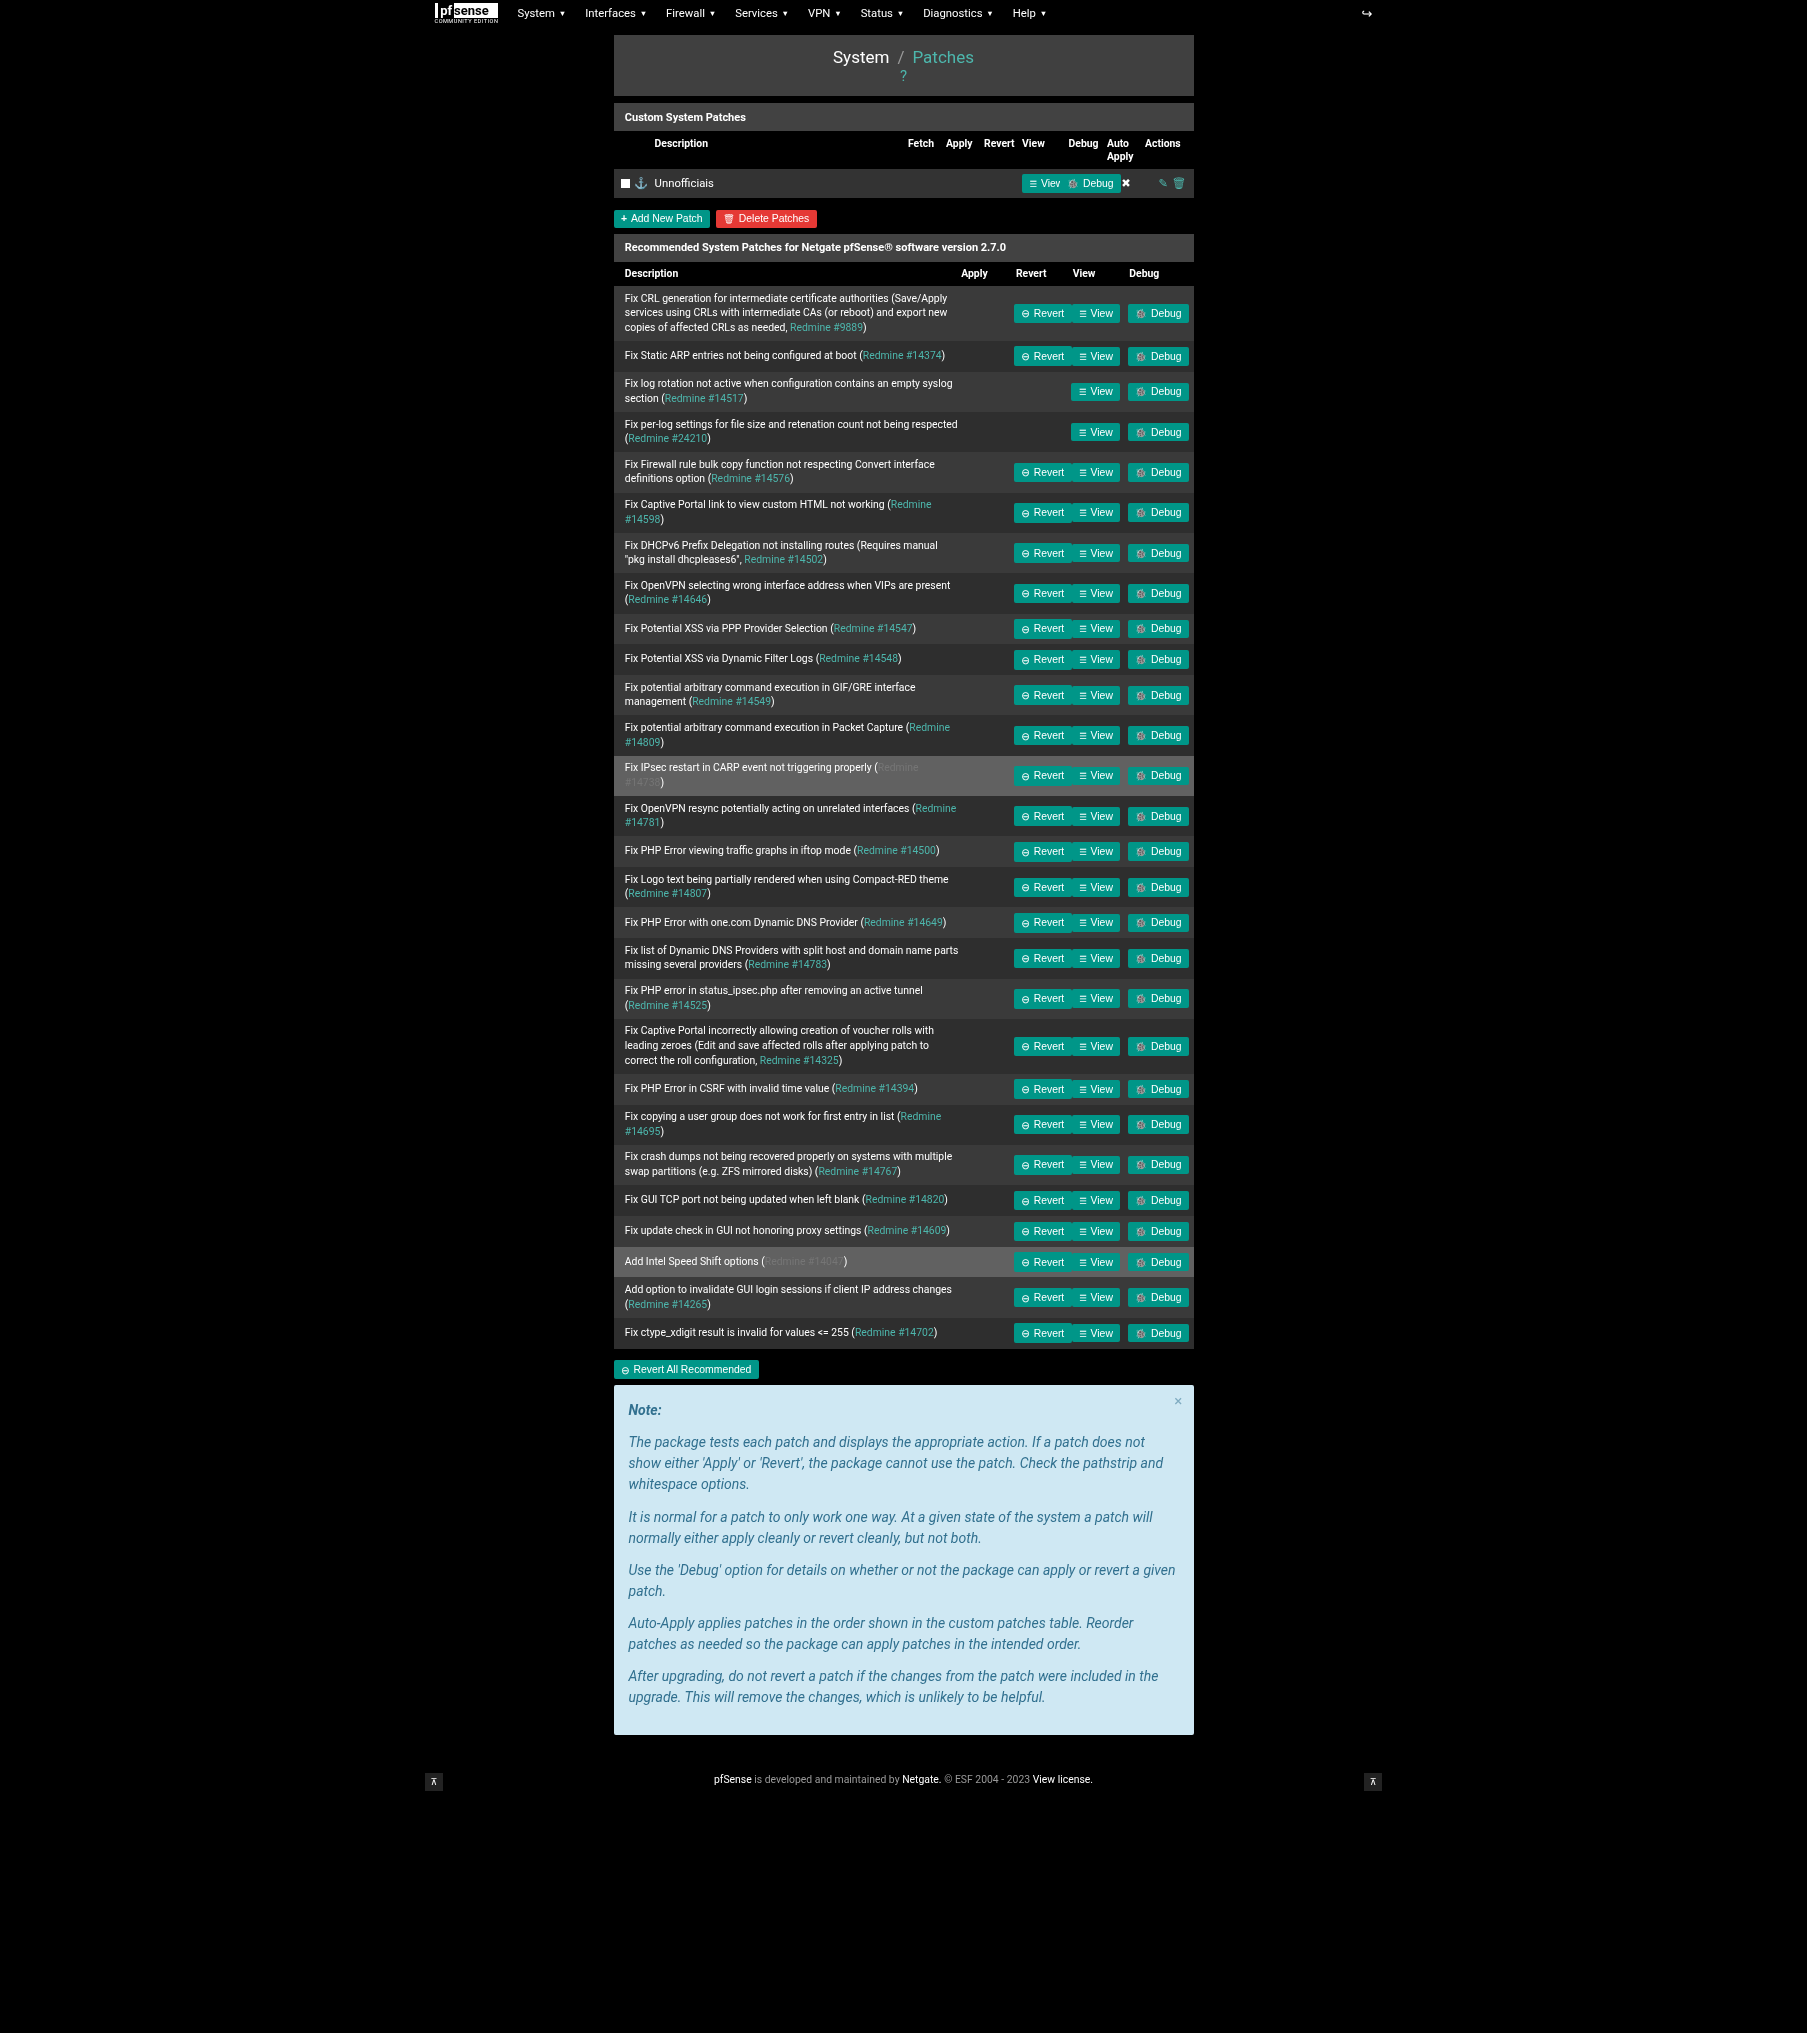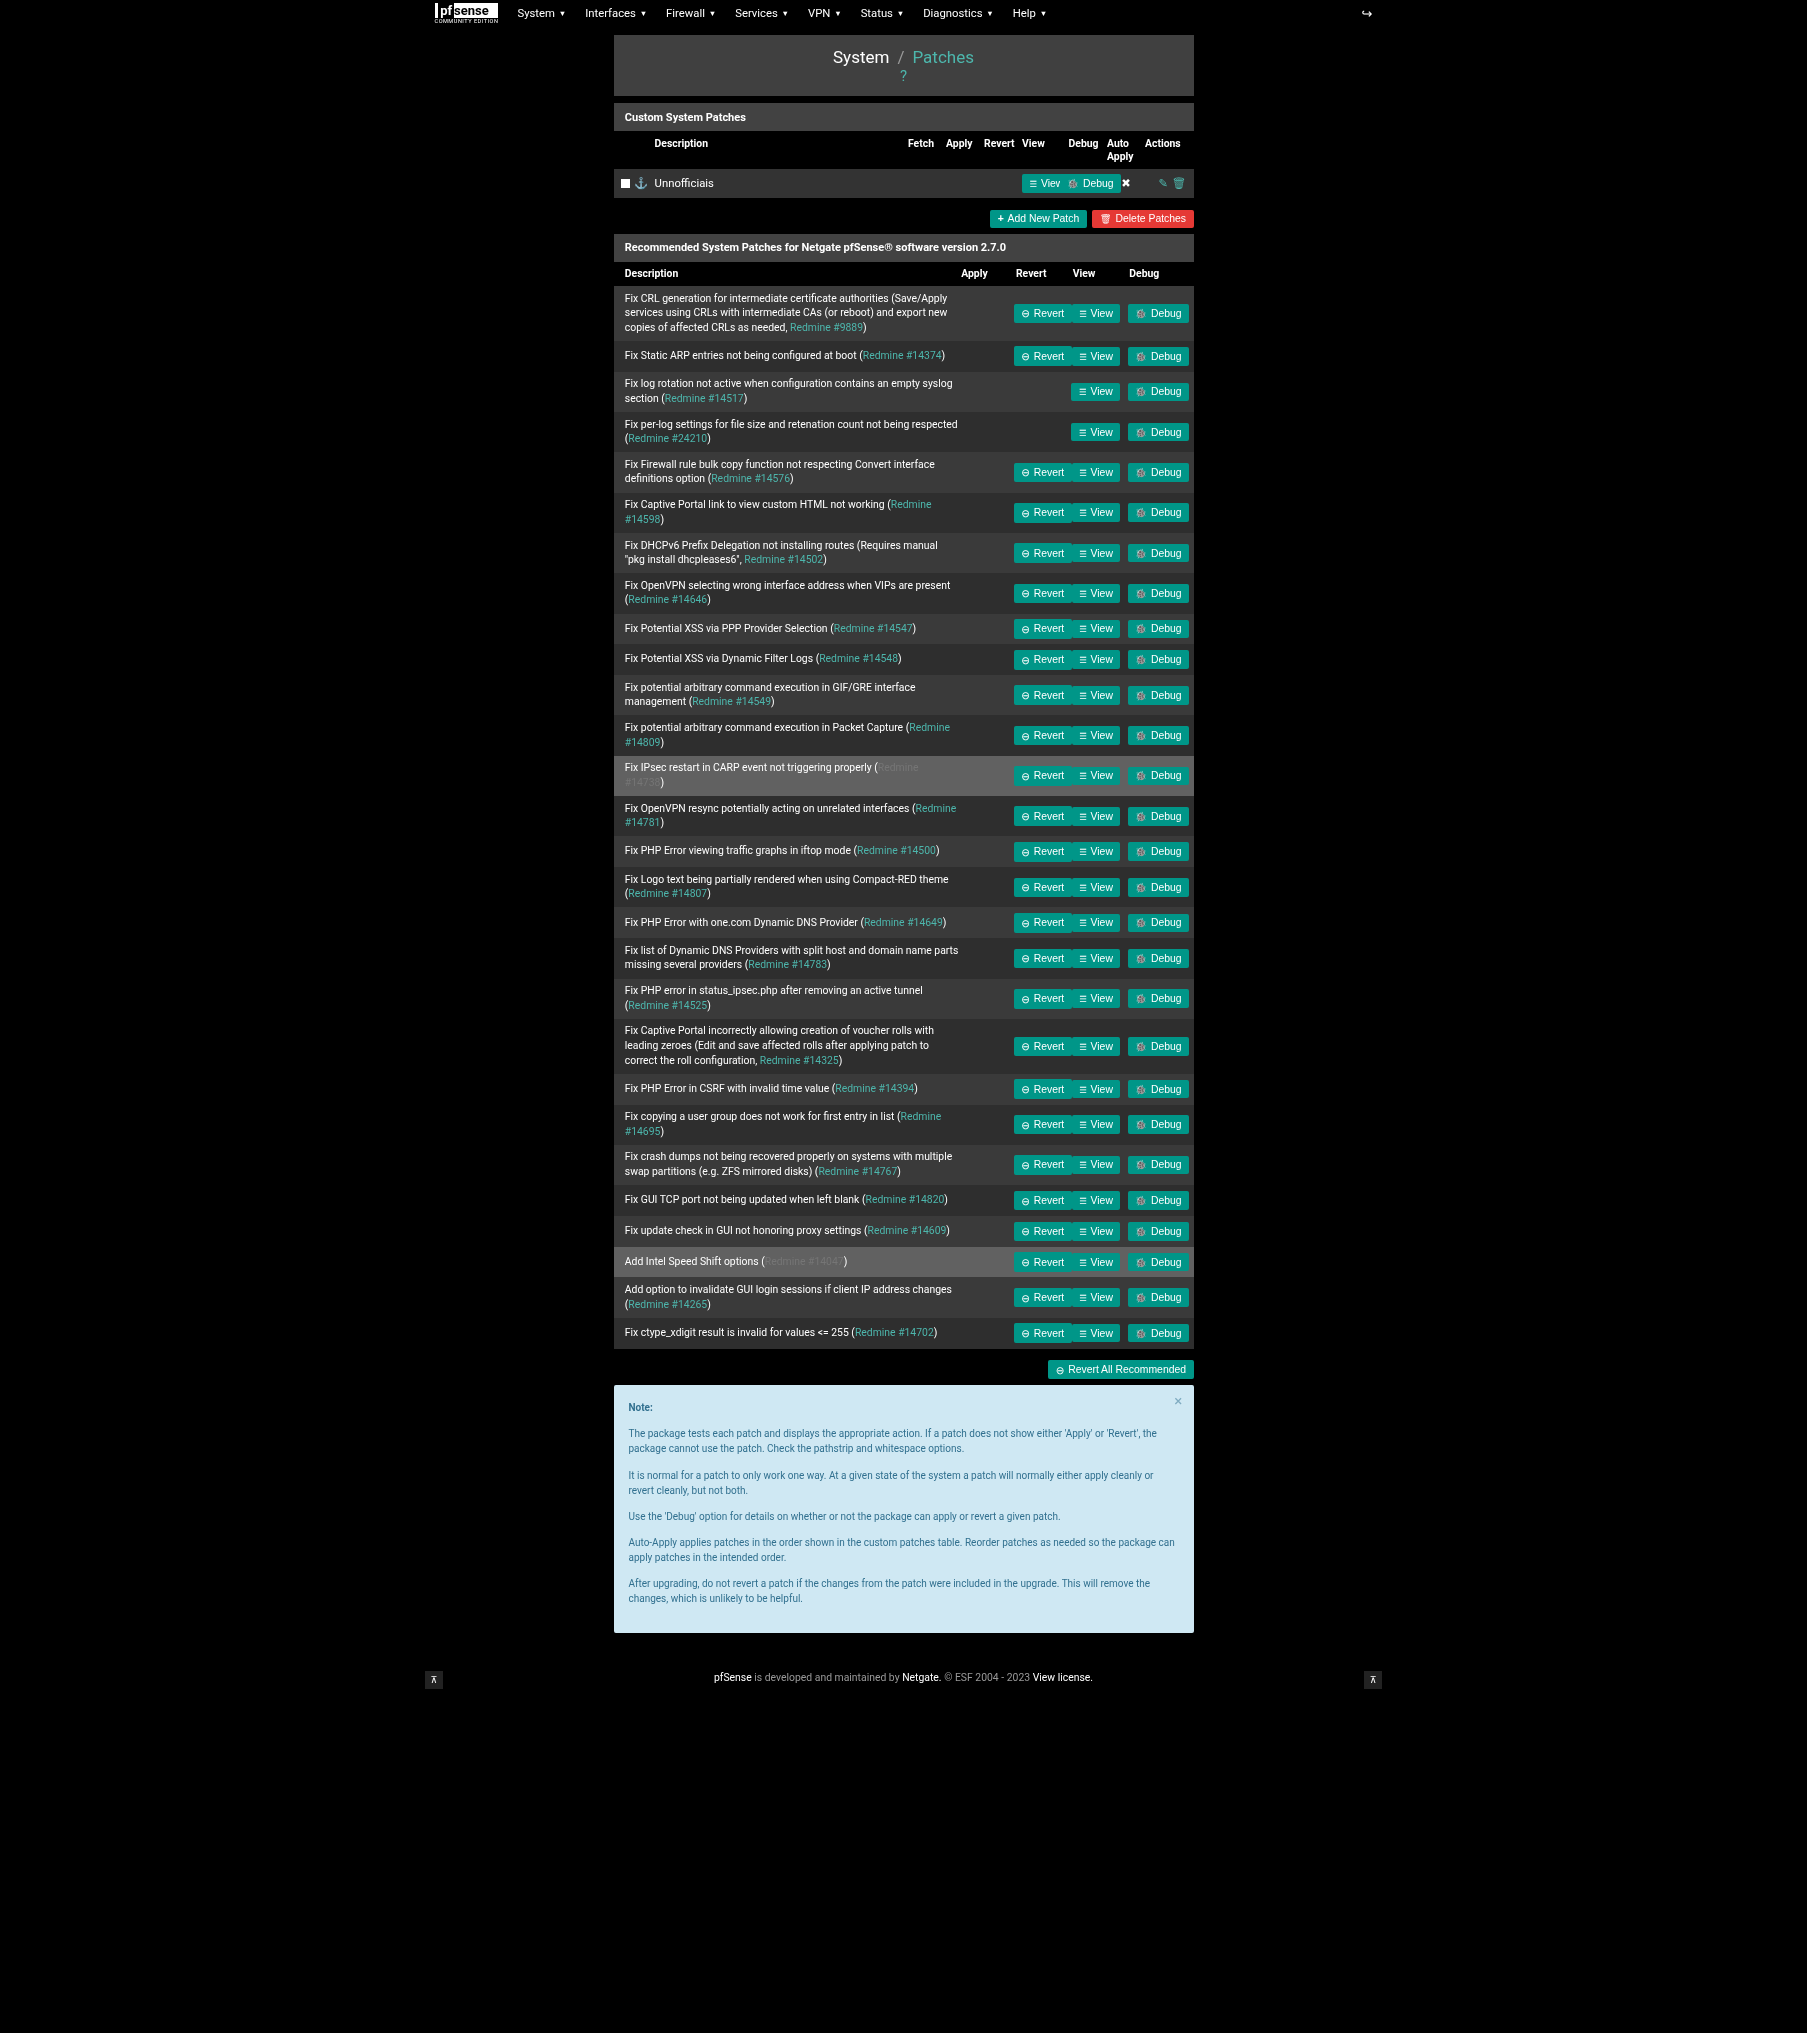--- a/index.html
+++ b/index.html
@@ -37,39 +37,39 @@
 .custom-row .col-fetch, .custom-row .col-apply, .custom-row .col-revert, .custom-row .col-view { width: 38px; }
 .custom-row .col-debug { width: 47px; text-align: center; }
 .custom-row .col-auto { width: 38px; text-align: center; }
 .custom-row .col-actions { width: 41px; display: flex; gap: 3.8px; justify-content: flex-end; }
 .anchor-icon { color: #4db6ac; font-size: 11.3px; }
 .x-icon { color: #fff; font-size: 11.3px; }
 .edit-icon, .trash-icon { color: #4db6ac; font-size: 11.3px; cursor: pointer; }
 .btn { display: inline-flex; align-items: center; gap: 3.8px; padding: 3.8px 7.5px; border: none; border-radius: 1.9px; font-size: 10.4px; cursor: pointer; color: #fff; }
 .btn-teal { background: #009688; }
 .btn-red { background: #e53935; }
-.action-bar { display: flex; justify-content: flex-end; gap: 5.6px; padding: 5.6px 0; }
+.action-bar { display: flex; justify-content: flex-start; gap: 5.6px; padding: 5.6px 0; }
 .rec-header { background: #000; display: flex; padding: 5.6px 7.5px; font-size: 10.4px; font-weight: bold; }
 .rec-header .col-desc { width: 348px; padding-left: 3.8px; }
 .rec-header .col-apply { width: 56px; }
 .rec-header .col-revert { width: 58px; }
 .rec-header .col-view { width: 58px; }
 .rec-header .col-debug { width: 58px; }
 .rec-row { display: flex; align-items: center; padding: 5.6px 7.5px; font-size: 10.4px; }
 .rec-row:nth-child(odd) { background: #3a3a3a; }
 .rec-row:nth-child(even) { background: #2e2e2e; }
 .rec-row.highlight { background: #616161; }
 .rec-row .col-desc { width: 348px; padding-left: 3.8px; line-height: 1.4; }
 .rec-row .col-apply, .rec-row .col-revert, .rec-row .col-view, .rec-row .col-debug { width: 58px; }
 .rec-row .col-apply { width: 56px; }
 .redmine-link { color: #4db6ac; cursor: pointer; }
 .redmine-link.visited { color: #757575; }
 .note-box { background: #cfe8f3; color: #31708f; padding: 15px; position: relative; border-radius: 1.9px; }
 .note-box .close { position: absolute; top: 7.5px; right: 11.3px; color: #31708f; cursor: pointer; font-size: 15px; opacity: 0.5; }
-.note-box p { margin-bottom: 11.3px; line-height: 1.5; font-size: 10px; }
+.note-box p { margin-bottom: 11.3px; line-height: 1.5; font-size: 14px; font-style: italic; }
 .note-box .note-title { font-weight: bold; }
 .footer { background: #000; text-align: center; padding: 9.4px; font-size: 10.4px; color: #999; margin-top: 19px; position: relative; max-width: 976px; margin-left: auto; margin-right: auto; }
 .footer a { color: #fff; }
 .footer .scroll-btn { background: #222; padding: 3.8px 5.6px; color: #fff; cursor: pointer; font-size: 9.4px; }
 .footer .scroll-left { position: absolute; left: 9.4px; }
 .footer .scroll-right { position: absolute; right: 9.4px; }
 .checkbox { width: 9.4px; height: 9.4px; background: #fff; display: inline-block; }
 .minus-circle::before { content: "⊖"; }
 .list-icon::before { content: "☰"; font-size: 8.5px; }
 .bug-icon::before { content: "🐞"; font-size: 9.4px; filter: grayscale(1) brightness(2); }

